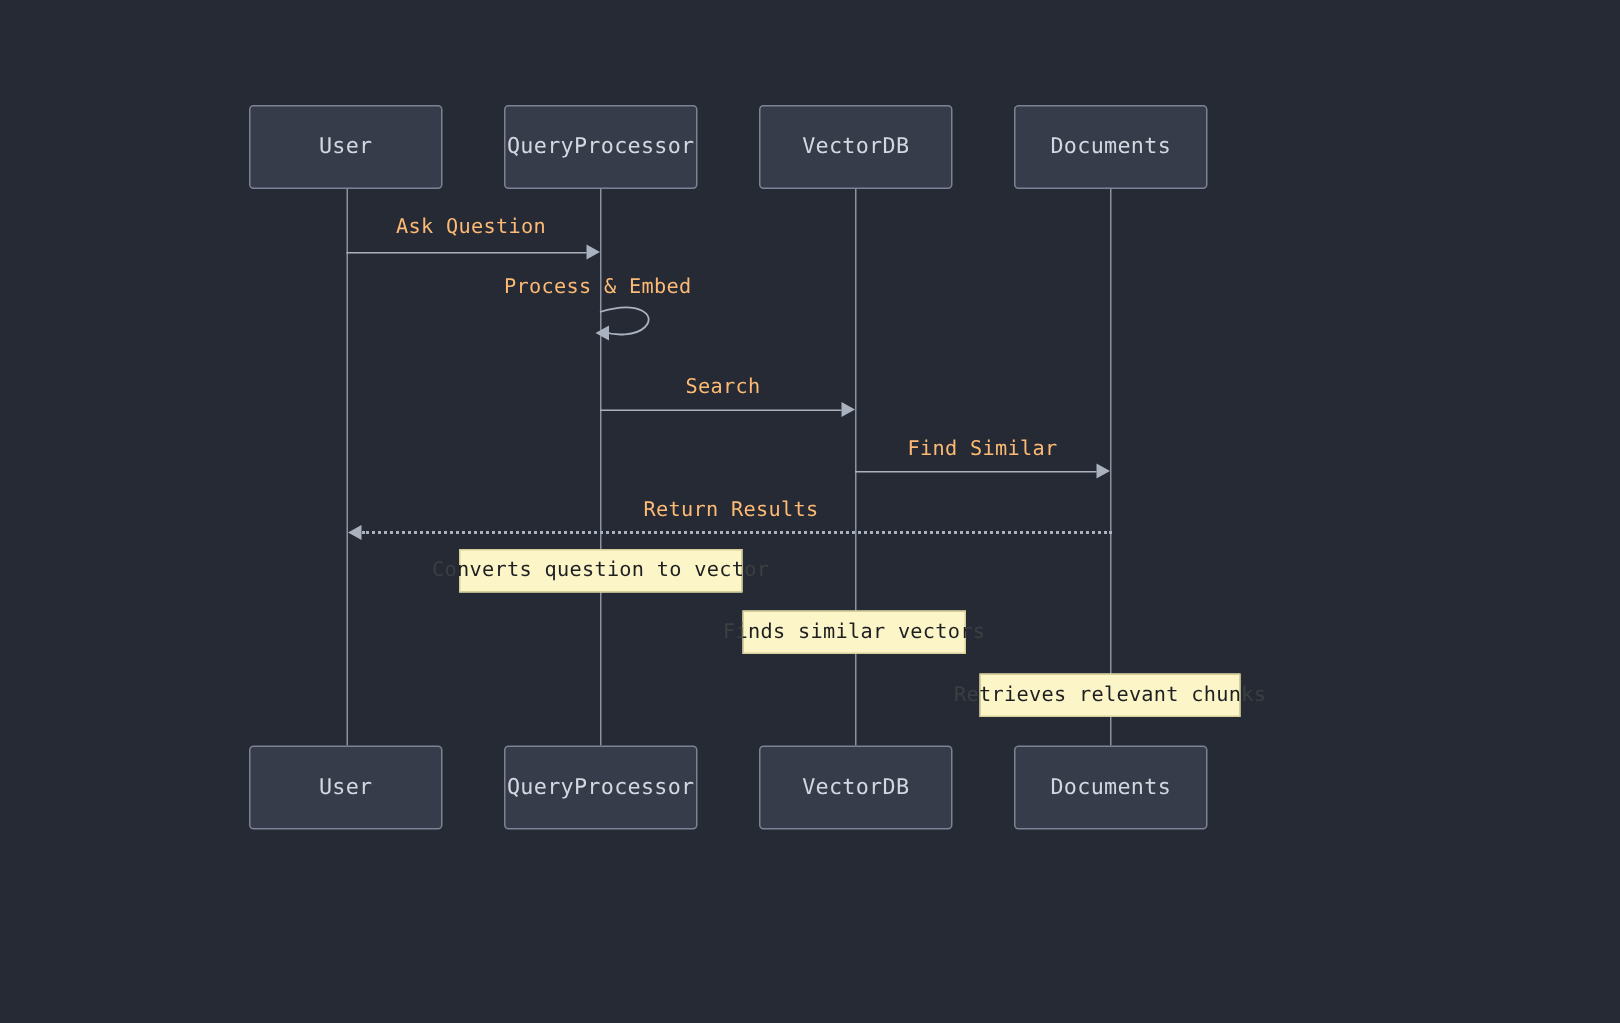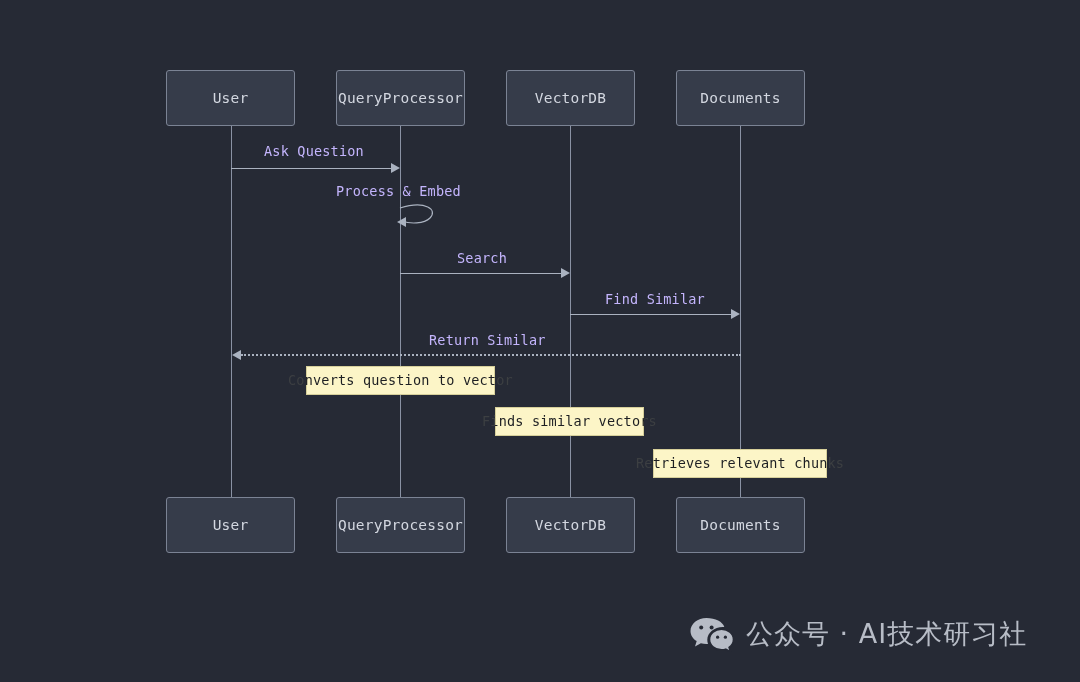--- a/index.html
+++ b/index.html
@@ -64,21 +64,21 @@
     border-bottom: 5px solid transparent;
   }
   .arrow-head.right {
     border-left: 9px solid #aab2c0;
   }
   .arrow-head.left {
     border-right: 9px solid #aab2c0;
   }
   .msg-label {
     position: absolute;
-    color: #c4b5fd;
+    color: #fdba74;
     font-size: 13.5px;
     letter-spacing: 0.2px;
     white-space: nowrap;
   }
 
   
   .self-loop {
     position: absolute;
   }
 
@@ -167,21 +167,21 @@
   </svg>
 
   <div class="msg-label" style="left:457px; top:250px;">Search</div>
   <div class="msg-line" style="left:400px; top:273px; width:161px;"></div>
   <div class="arrow-head right" style="left:561px; top:268px;"></div>
 
   <div class="msg-label" style="left:605px; top:291px;">Find Similar</div>
   <div class="msg-line" style="left:570px; top:314px; width:161px;"></div>
   <div class="arrow-head right" style="left:731px; top:309px;"></div>
 
-  <div class="msg-label" style="left:429px; top:332px;">Return Similar</div>
+  <div class="msg-label" style="left:429px; top:332px;">Return Results</div>
   <div class="msg-line dotted" style="left:241px; top:354px; width:500px;"></div>
   <div class="arrow-head left" style="left:232px; top:350px;"></div>
 
   <div class="note-text-underlay" style="left: 288px; top: 366px; line-height: 29px; height: 29px;">Converts question to vector</div>
   <div class="note" style="left:306px; top:366px; width:189px;"></div>
   <div class="note-clip" style="left:306px; top:366px; width:189px;">
     <div class="inner" style="left: -18px;">Converts question to vector</div>
   </div>
 
   <div class="note-text-underlay" style="left: 482px; top: 407px; line-height: 29px; height: 29px;">Finds similar vectors</div>
@@ -202,32 +202,14 @@
   <div class="participant" style="left:336px; top:497px; width:129px; height:56px;">
     <span>QueryProcessor</span>
   </div>
   <div class="participant" style="left:506px; top:497px; width:129px; height:56px;">
     <span>VectorDB</span>
   </div>
   <div class="participant" style="left:676px; top:497px; width:129px; height:56px;">
     <span>Documents</span>
   </div>
 
-  <div id="watermark">
-    <svg id="wechat-icon" width="44" height="36" viewBox="0 0 44 36">
-
-      <path d="M16.5 2 C7.6 2 0.5 7.8 0.5 14.9 C0.5 19.0 2.9 22.7 6.7 25.1 L5.0 30.4 L10.9 27.3
-               C12.6 27.8 14.5 28.0 16.5 28.0 C17.0 28.0 17.5 28.0 18.0 27.9
-               C17.5 26.6 17.3 25.2 17.3 23.8 C17.3 16.6 24.3 10.9 32.8 10.9
-               C33.3 10.9 33.8 10.9 34.3 11.0 C32.8 5.8 25.4 2 16.5 2 Z" fill="#b7bcc6"></path>
-      <circle cx="11.2" cy="11.6" r="2.0" fill="#262a35"></circle>
-      <circle cx="21.6" cy="11.6" r="2.0" fill="#262a35"></circle>
-
-      <path d="M43.5 23.5 C43.5 17.8 38.1 13.2 31.5 13.2 C24.9 13.2 19.5 17.8 19.5 23.5
-               C19.5 29.2 24.9 33.8 31.5 33.8 C33.0 33.8 34.4 33.6 35.7 33.2 L40.4 35.6
-               L39.1 31.3 C41.8 29.4 43.5 26.6 43.5 23.5 Z" fill="#b7bcc6" stroke="#262a35" stroke-width="1.6"></path>
-      <circle cx="27.6" cy="21.2" r="1.6" fill="#262a35"></circle>
-      <circle cx="35.4" cy="21.2" r="1.6" fill="#262a35"></circle>
-    </svg>
-    <span>公众号 · AI技术研习社</span>
-  </div>
 
 </div>
 
 </body></html>

